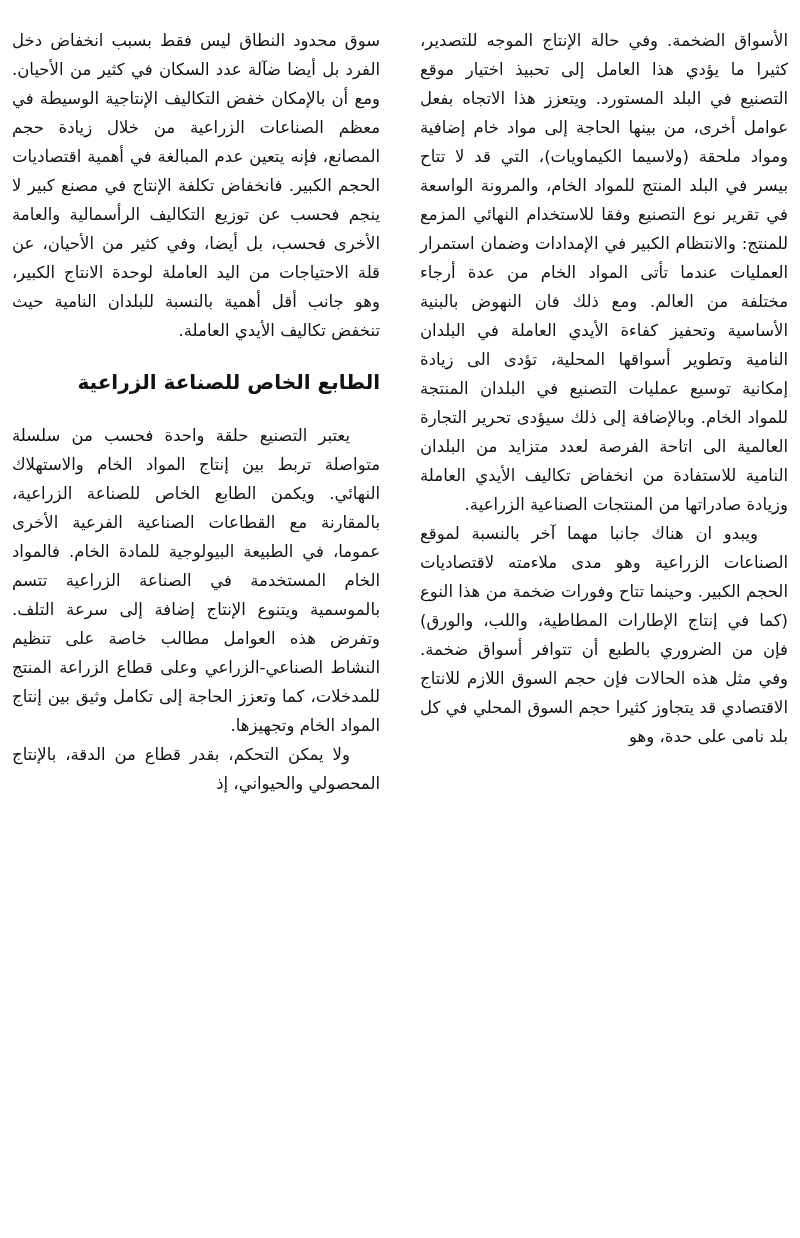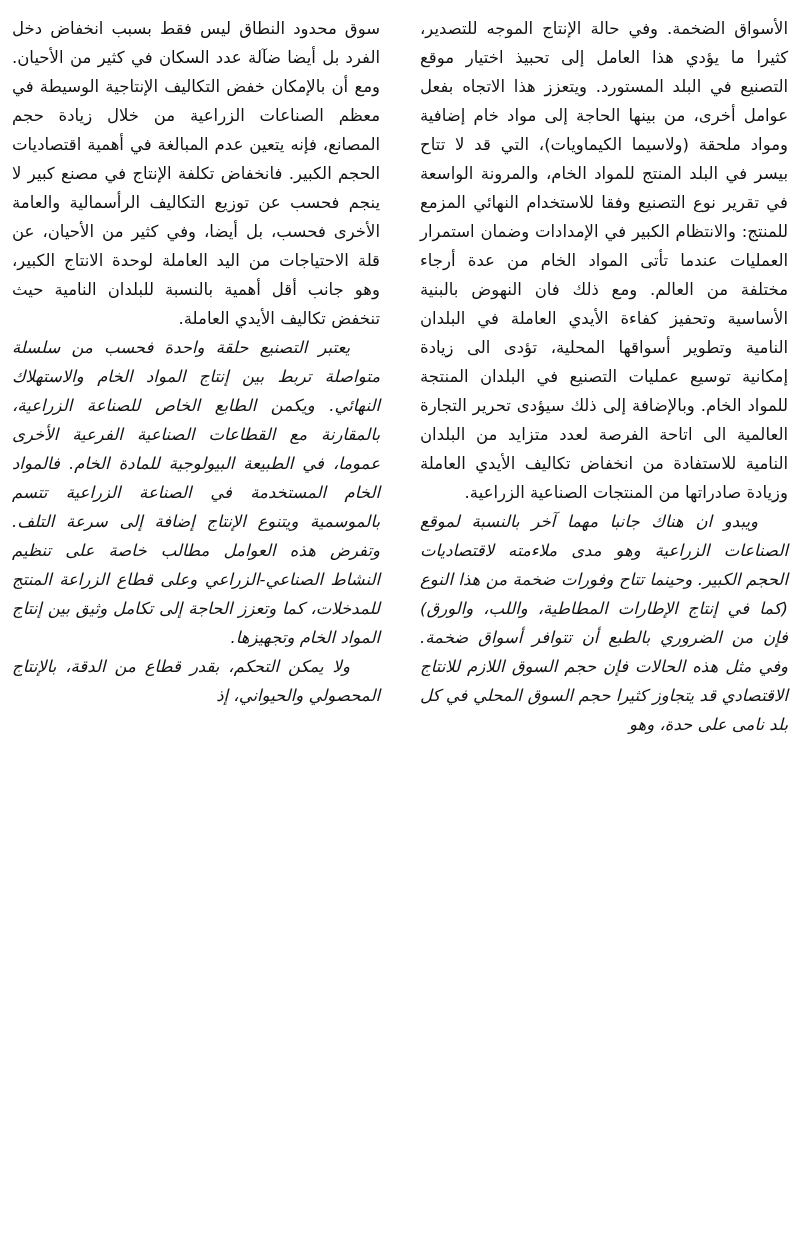--- a/index.html
+++ b/index.html
@@ -25,27 +25,27 @@
     gap: 40px;
     height: 100%;
   }
   .column {
     flex: 1;
     min-width: 0;
     text-align: justify;
     font-size: 16.5px;
     line-height: 29px;
     font-weight: 500;
+    margin-top: 12px;
   }
   .para {
     margin: 0;
   }
   .para.indent {
     text-indent: 30px;
-    font-style: italic;
   }
   .heading {
     font-size: 20px;
     font-weight: bold;
     line-height: 30px;
     margin: 22px 0 24px 0;
     text-align: right;
   }
 </style>
 </head>
@@ -54,18 +54,19 @@
 <div class="page">
   <div class="columns">
 
     <div class="column">
       <p class="para">الأسواق الضخمة. وفي حالة الإنتاج الموجه للتصدير، كثيرا ما يؤدي هذا العامل إلى تحبيذ اختيار موقع التصنيع في البلد المستورد. ويتعزز هذا الاتجاه بفعل عوامل أخرى، من بينها الحاجة إلى مواد خام إضافية ومواد ملحقة (ولاسيما الكيماويات)، التي قد لا تتاح بيسر في البلد المنتج للمواد الخام، والمرونة الواسعة في تقرير نوع التصنيع وفقا للاستخدام النهائي المزمع للمنتج: والانتظام الكبير في الإمدادات وضمان استمرار العمليات عندما تأتى المواد الخام من عدة أرجاء مختلفة من العالم. ومع ذلك فان النهوض بالبنية الأساسية وتحفيز كفاءة الأيدي العاملة في البلدان النامية وتطوير أسواقها المحلية، تؤدى الى زيادة إمكانية توسيع عمليات التصنيع في البلدان المنتجة للمواد الخام. وبالإضافة إلى ذلك سيؤدى تحرير التجارة العالمية الى اتاحة الفرصة لعدد متزايد من البلدان النامية للاستفادة من انخفاض تكاليف الأيدي العاملة وزيادة صادراتها من المنتجات الصناعية الزراعية.</p>
       <p class="para indent">ويبدو ان هناك جانبا مهما آخر بالنسبة لموقع الصناعات الزراعية وهو مدى ملاءمته لاقتصاديات الحجم الكبير. وحينما تتاح وفورات ضخمة من هذا النوع (كما في إنتاج الإطارات المطاطية، واللب، والورق) فإن من الضروري بالطبع أن تتوافر أسواق ضخمة. وفي مثل هذه الحالات فإن حجم السوق اللازم للانتاج الاقتصادي قد يتجاوز كثيرا حجم السوق المحلي في كل بلد نامى على حدة، وهو</p>
     </div>
 
     <div class="column">
       <p class="para">سوق محدود النطاق ليس فقط بسبب انخفاض دخل الفرد بل أيضا ضآلة عدد السكان في كثير من الأحيان. ومع أن بالإمكان خفض التكاليف الإنتاجية الوسيطة في معظم الصناعات الزراعية من خلال زيادة حجم المصانع، فإنه يتعين عدم المبالغة في أهمية اقتصاديات الحجم الكبير. فانخفاض تكلفة الإنتاج في مصنع كبير لا ينجم فحسب عن توزيع التكاليف الرأسمالية والعامة الأخرى فحسب، بل أيضا، وفي كثير من الأحيان، عن قلة الاحتياجات من اليد العاملة لوحدة الانتاج الكبير، وهو جانب أقل أهمية بالنسبة للبلدان النامية حيث تنخفض تكاليف الأيدي العاملة.</p>
+      <h2 class="heading">الطابع الخاص للصناعة الزراعية</h2>
       <p class="para indent">يعتبر التصنيع حلقة واحدة فحسب من سلسلة متواصلة تربط بين إنتاج المواد الخام والاستهلاك النهائي. ويكمن الطابع الخاص للصناعة الزراعية، بالمقارنة مع القطاعات الصناعية الفرعية الأخرى عموما، في الطبيعة البيولوجية للمادة الخام. فالمواد الخام المستخدمة في الصناعة الزراعية تتسم بالموسمية ويتنوع الإنتاج إضافة إلى سرعة التلف. وتفرض هذه العوامل مطالب خاصة على تنظيم النشاط الصناعي-الزراعي وعلى قطاع الزراعة المنتج للمدخلات، كما وتعزز الحاجة إلى تكامل وثيق بين إنتاج المواد الخام وتجهيزها.</p>
       <p class="para indent">ولا يمكن التحكم، بقدر قطاع من الدقة، بالإنتاج المحصولي والحيواني، إذ</p>
     </div>
 
   </div>
 </div>
 
 </body></html>

